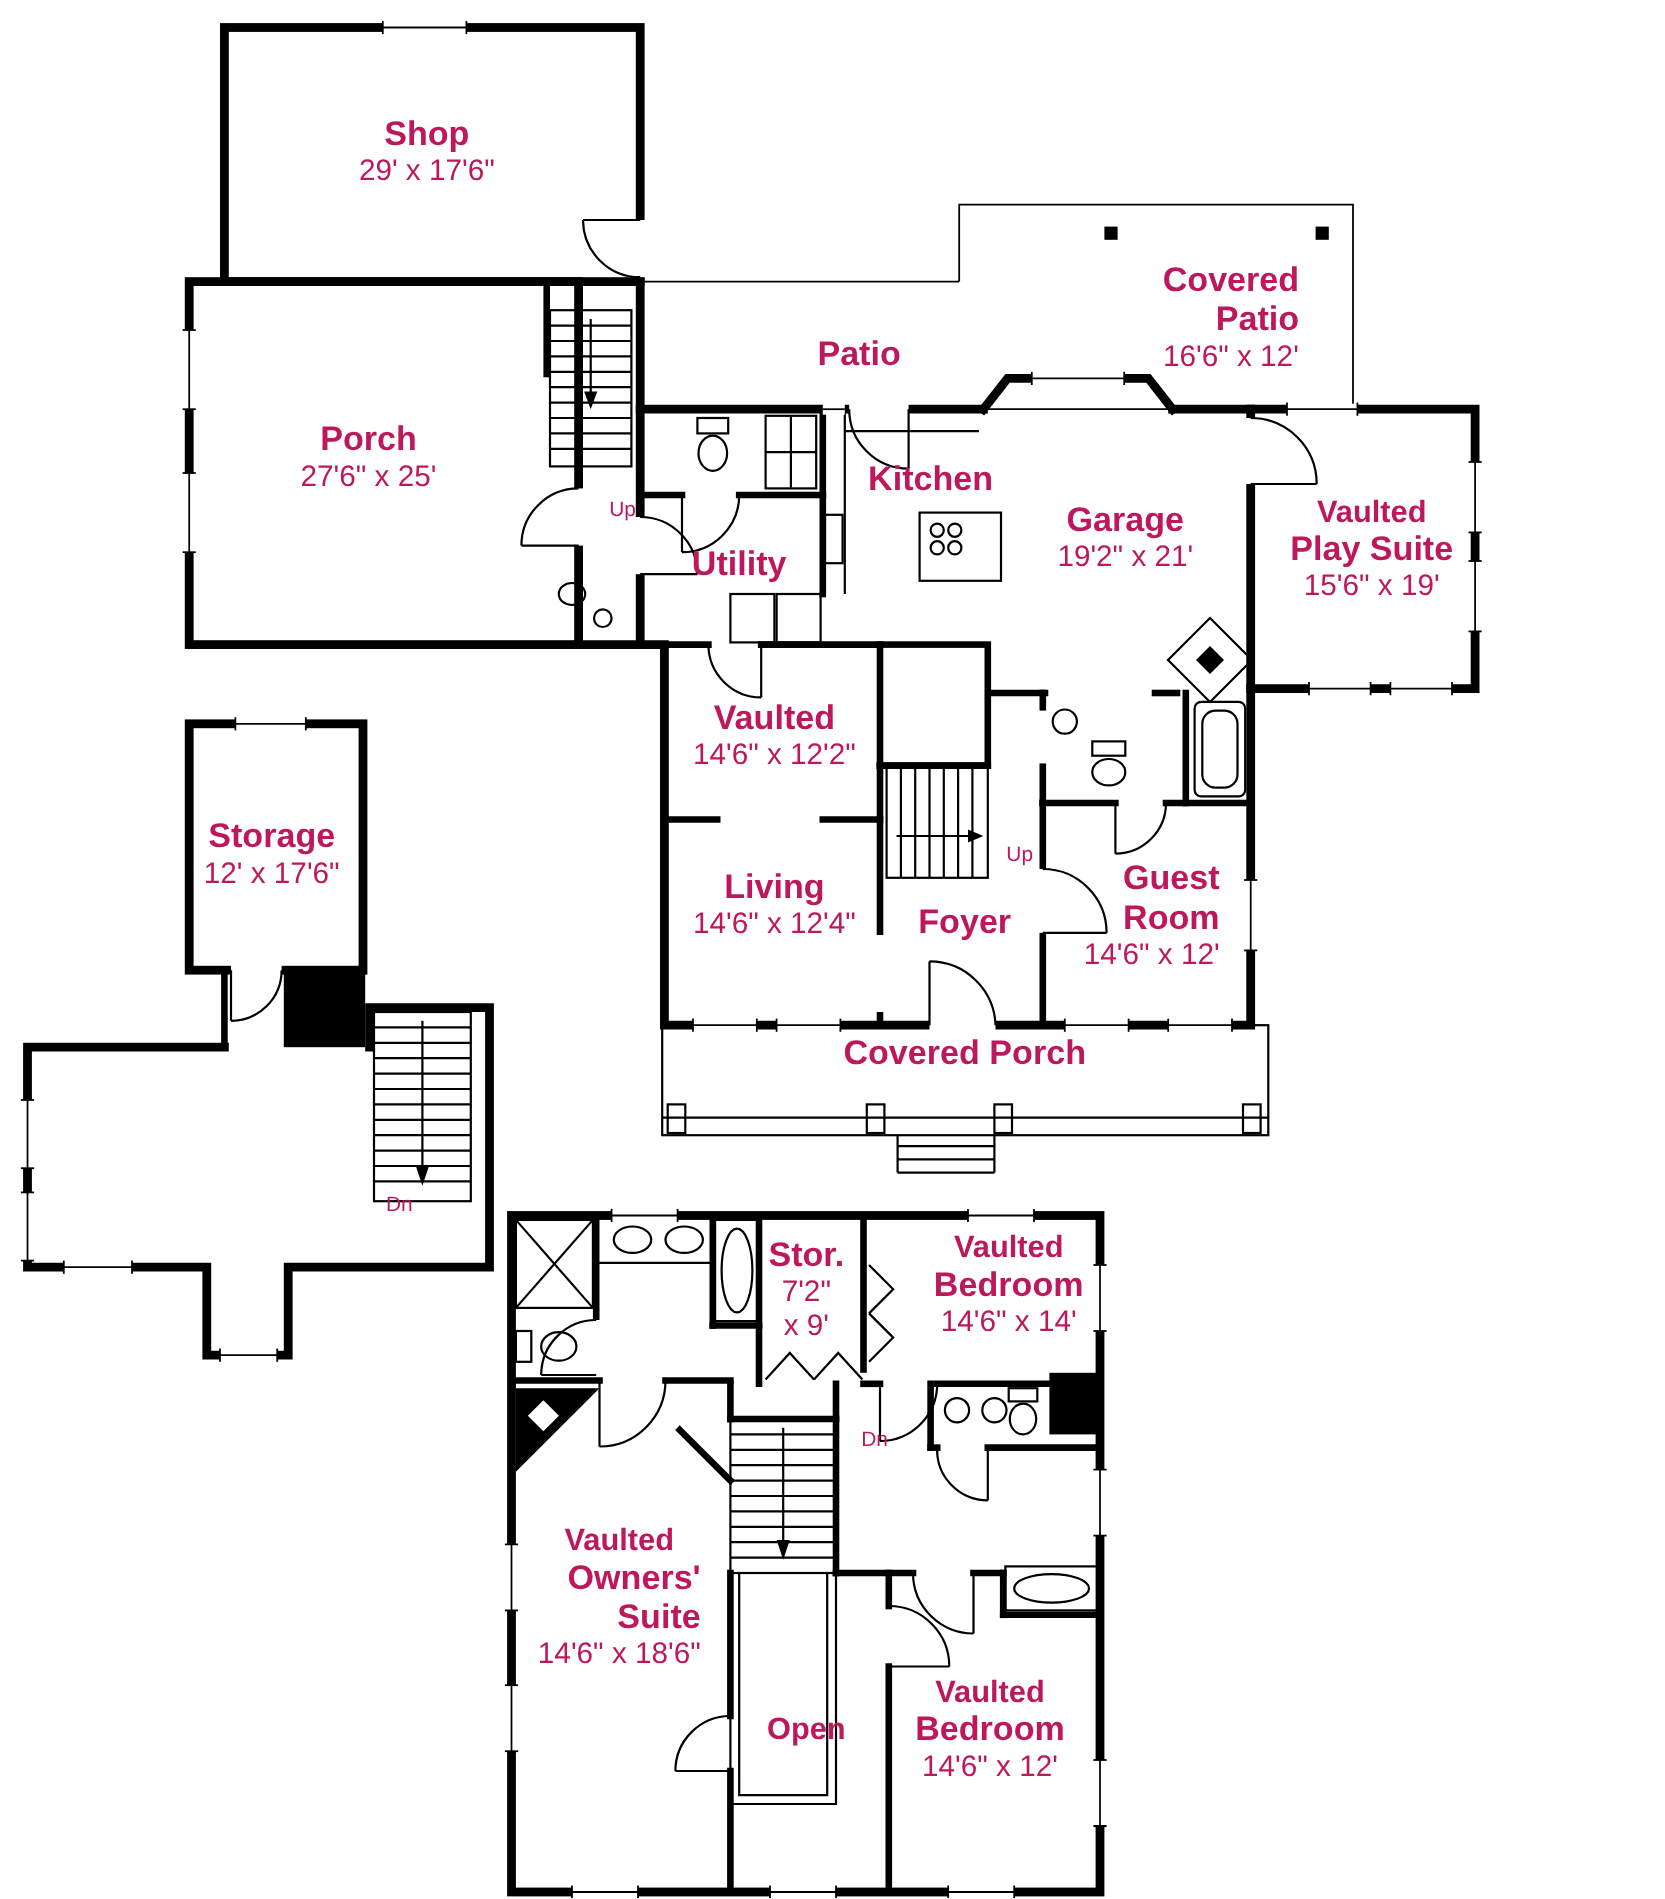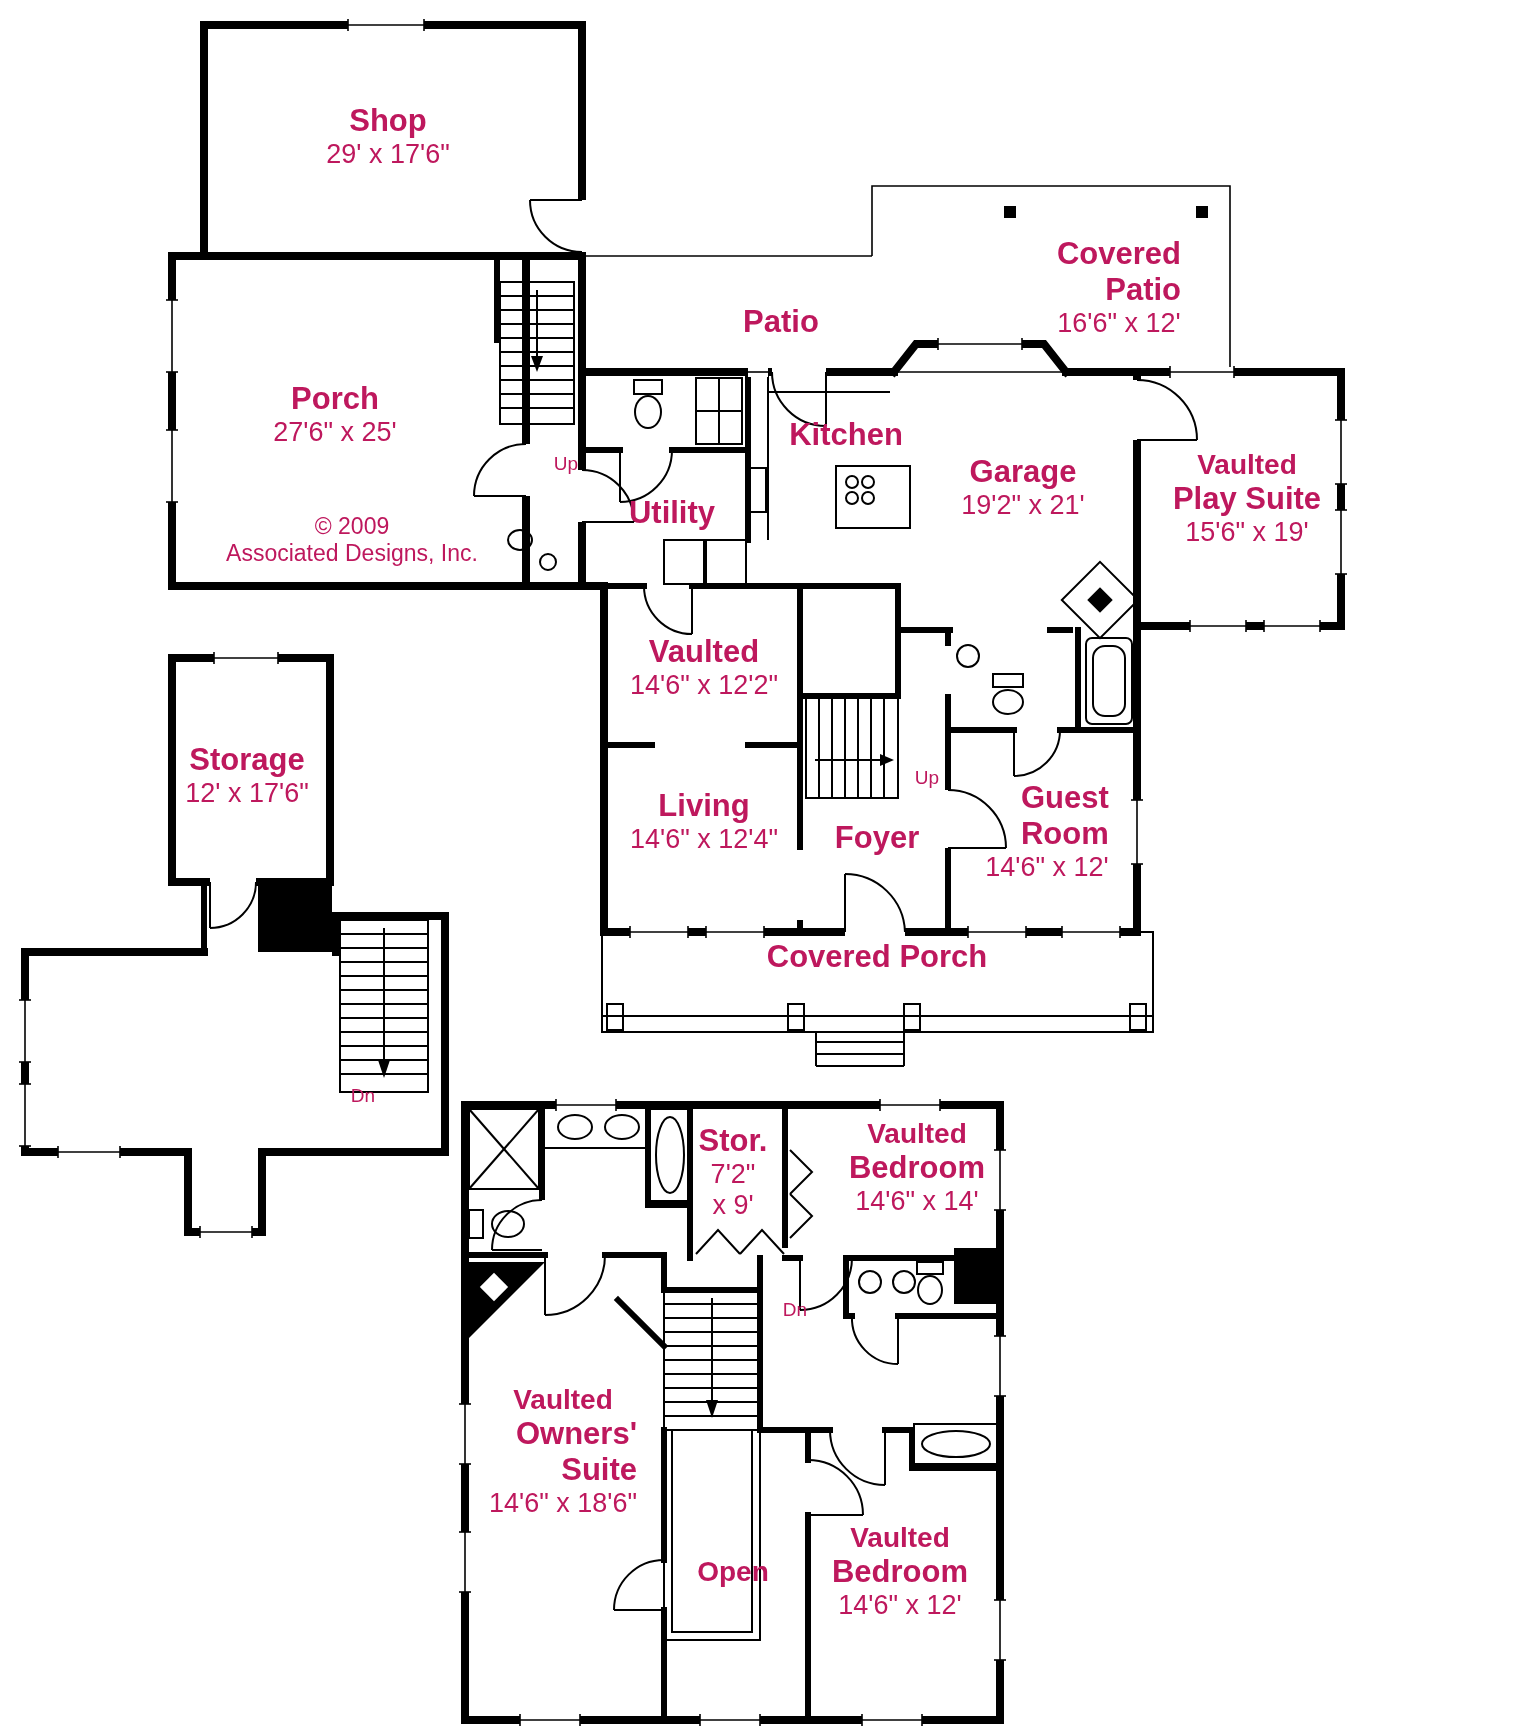--- a/index.html
+++ b/index.html
@@ -516,24 +516,20 @@
 <div class="label" style="left:388px;top:137px">
   <div class="nm">Shop</div>
   <div class="dm">29' x 17'6"</div>
 </div>
 
 <div class="label" style="left:335px;top:415px">
   <div class="nm">Porch</div>
   <div class="dm">27'6" x 25'</div>
 </div>
 
-<div class="label" style="left:352px;top:540px">
-  <div class="sm">© 2009</div>
-  <div class="sm">Associated Designs, Inc.</div>
-</div>
 
 <div class="label" style="left:566px;top:464px">
   <div class="ud">Up</div>
 </div>
 
 <div class="label" style="left:781px;top:322px">
   <div class="nm2">Patio</div>
 </div>
 
 <div class="label" style="left:1119px;top:288px">

